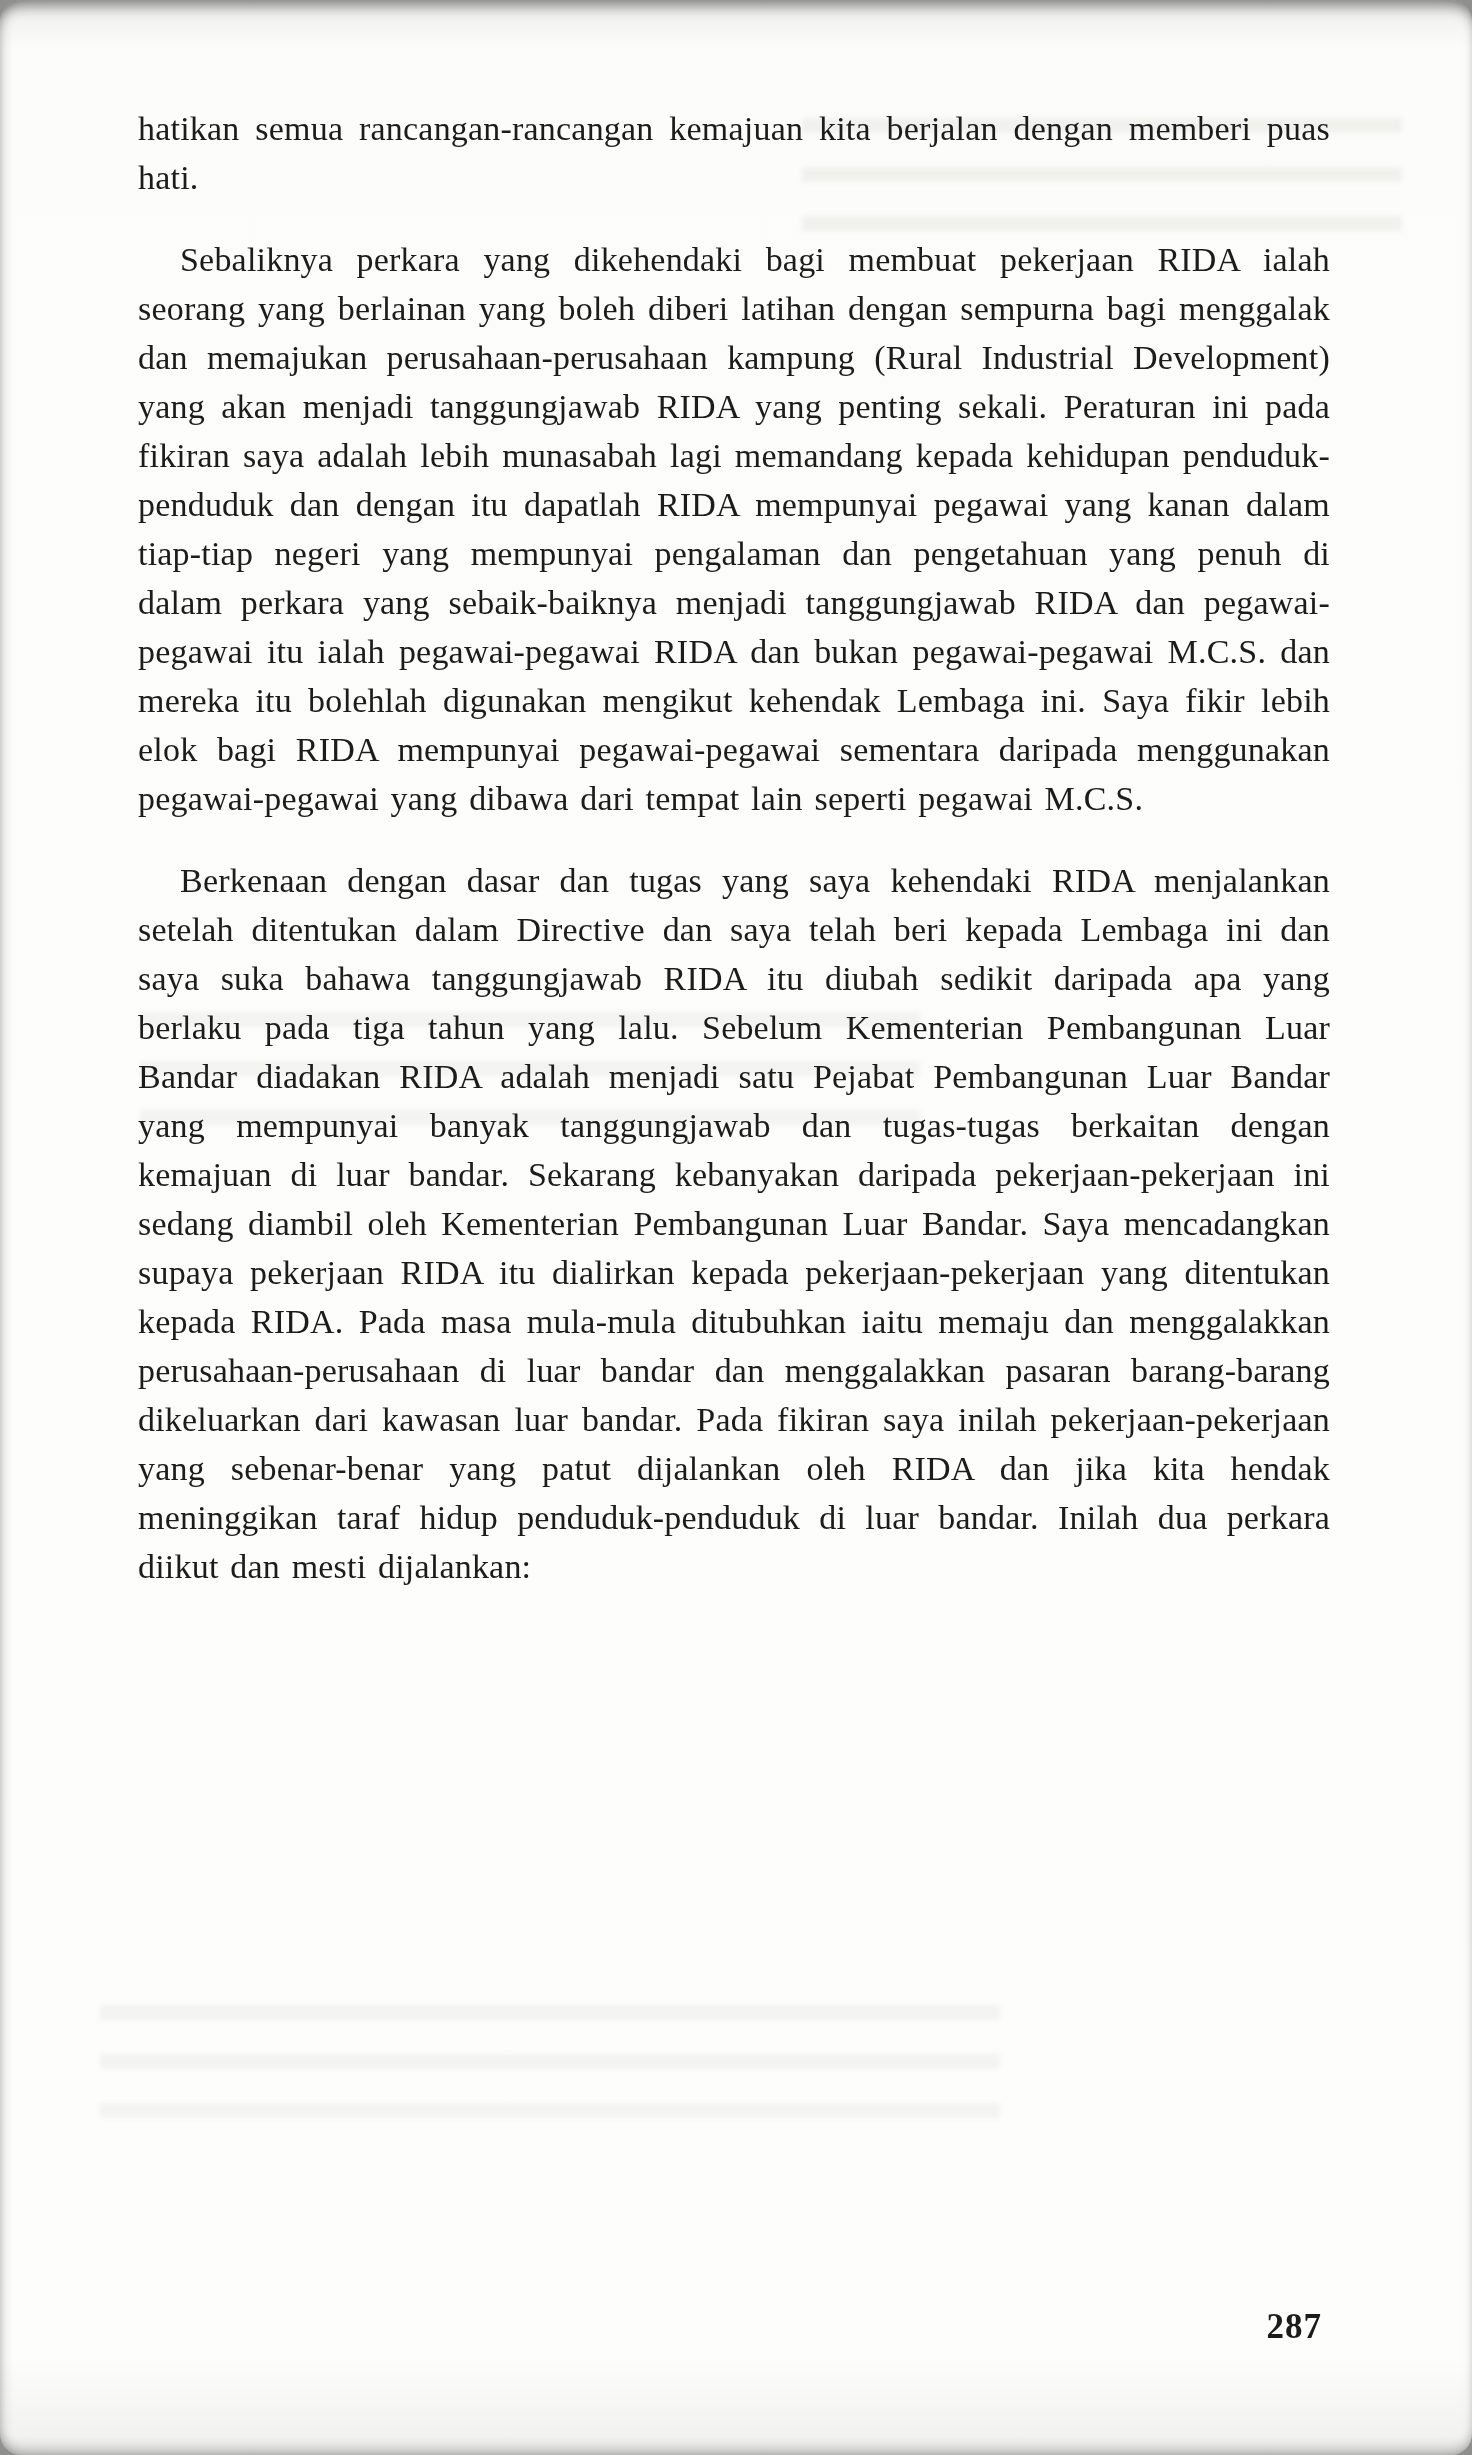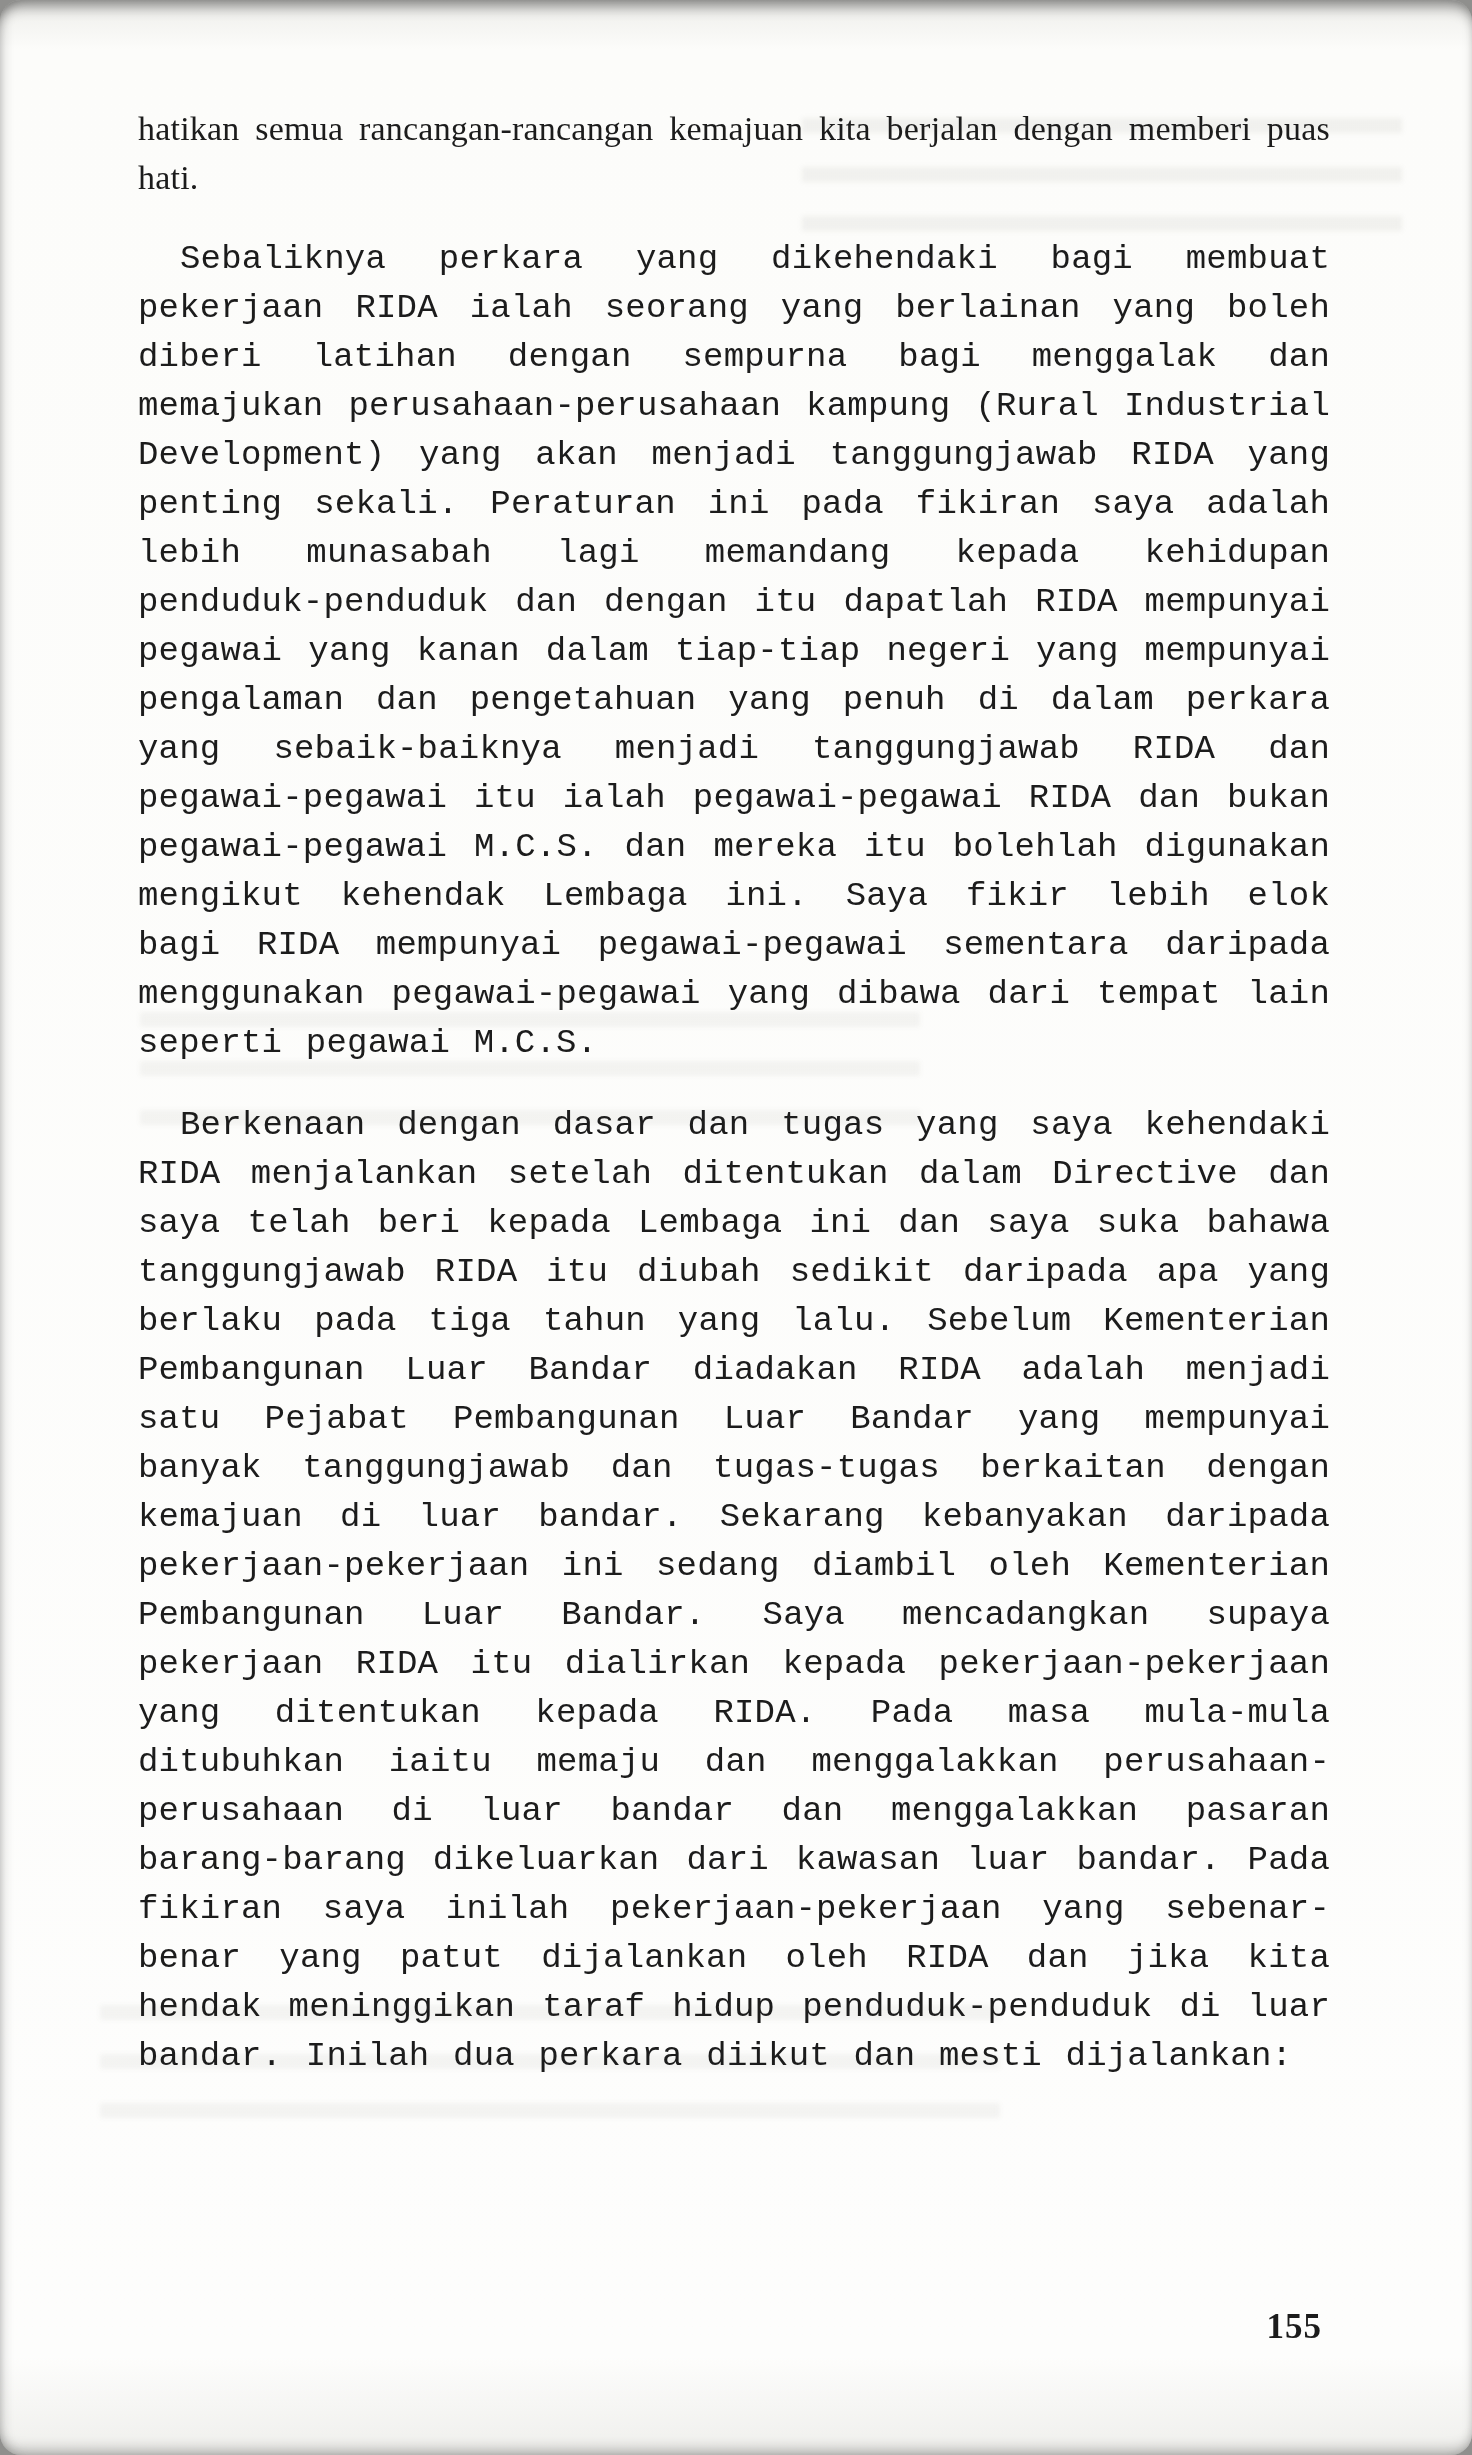--- a/index.html
+++ b/index.html
@@ -46,21 +46,21 @@
   }
   .para {
     margin: 0;
     font-size: 34px;
     line-height: 49px;
     text-align: justify;
     word-spacing: 3px;
     letter-spacing: 0.2px;
   }
   .para + .para { margin-top: 33px; }
-  .para.indented { text-indent: 42px; font-family: Liberation Mono, monospace; }
+  .para.indented { text-indent: 42px; }
 
   .list-item {
     margin-top: 33px;
     padding-left: 136px;
     text-indent: -83px;
     font-size: 34px;
     line-height: 49px;
     text-align: justify;
     word-spacing: 3px;
     letter-spacing: 0.2px;
@@ -87,14 +87,14 @@
 
   <div class="content">
     <p class="para">hatikan semua rancangan-rancangan kemajuan kita berjalan dengan memberi puas hati.</p>
 
     <p class="para indented">Sebaliknya perkara yang dikehendaki bagi membuat pekerjaan RIDA ialah seorang yang berlainan yang boleh diberi latihan dengan sempurna bagi menggalak dan memajukan perusahaan-perusahaan kampung (Rural Industrial Development) yang akan menjadi tanggungjawab RIDA yang penting sekali. Peraturan ini pada fikiran saya adalah lebih munasabah lagi memandang kepada kehidupan penduduk-penduduk dan dengan itu dapatlah RIDA mempunyai pegawai yang kanan dalam tiap-tiap negeri yang mempunyai pengalaman dan pengetahuan yang penuh di dalam perkara yang sebaik-baiknya menjadi tanggungjawab RIDA dan pegawai-pegawai itu ialah pegawai-pegawai RIDA dan bukan pegawai-pegawai M.C.S. dan mereka itu bolehlah digunakan mengikut kehendak Lembaga ini. Saya fikir lebih elok bagi RIDA mempunyai pegawai-pegawai sementara daripada menggunakan pegawai-pegawai yang dibawa dari tempat lain seperti pegawai M.C.S.</p>
 
     <p class="para indented">Berkenaan dengan dasar dan tugas yang saya kehendaki RIDA menjalankan setelah ditentukan dalam Directive dan saya telah beri kepada Lembaga ini dan saya suka bahawa tanggungjawab RIDA itu diubah sedikit daripada apa yang berlaku pada tiga tahun yang lalu. Sebelum Kementerian Pembangunan Luar Bandar diadakan RIDA adalah menjadi satu Pejabat Pembangunan Luar Bandar yang mempunyai banyak tanggungjawab dan tugas-tugas berkaitan dengan kemajuan di luar bandar. Sekarang kebanyakan daripada pekerjaan-pekerjaan ini sedang diambil oleh Kementerian Pembangunan Luar Bandar. Saya mencadangkan supaya pekerjaan RIDA itu dialirkan kepada pekerjaan-pekerjaan yang ditentukan kepada RIDA. Pada masa mula-mula ditubuhkan iaitu memaju dan menggalakkan perusahaan-perusahaan di luar bandar dan menggalakkan pasaran barang-barang dikeluarkan dari kawasan luar bandar. Pada fikiran saya inilah pekerjaan-pekerjaan yang sebenar-benar yang patut dijalankan oleh RIDA dan jika kita hendak meninggikan taraf hidup penduduk-penduduk di luar bandar. Inilah dua perkara diikut dan mesti dijalankan:</p>
 
   </div>
 
-  <div class="page-number">155</div>
+  <div class="page-number">287</div>
 </div>
 
 </body></html>

